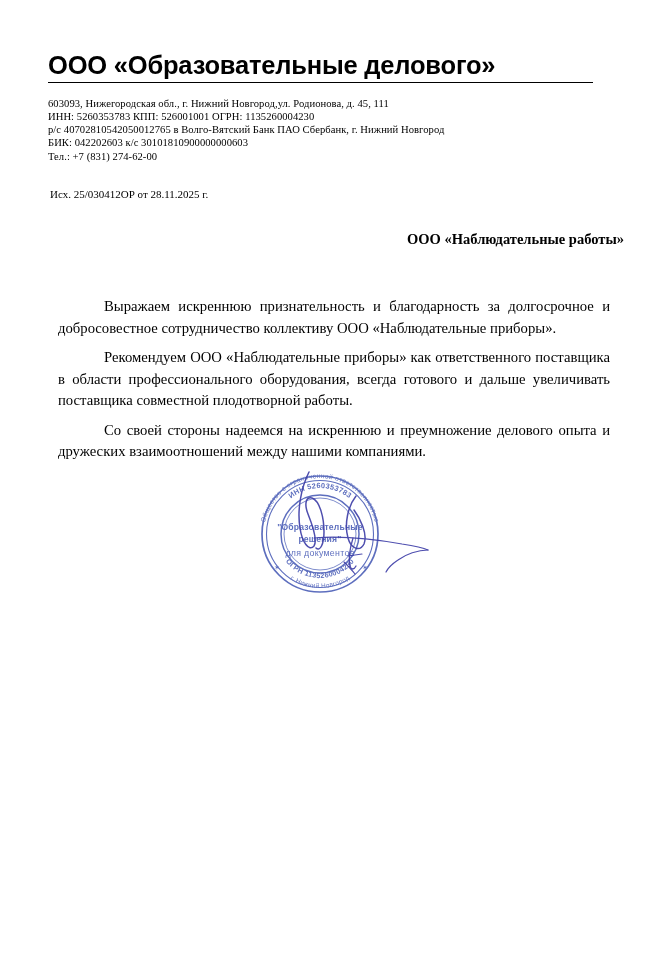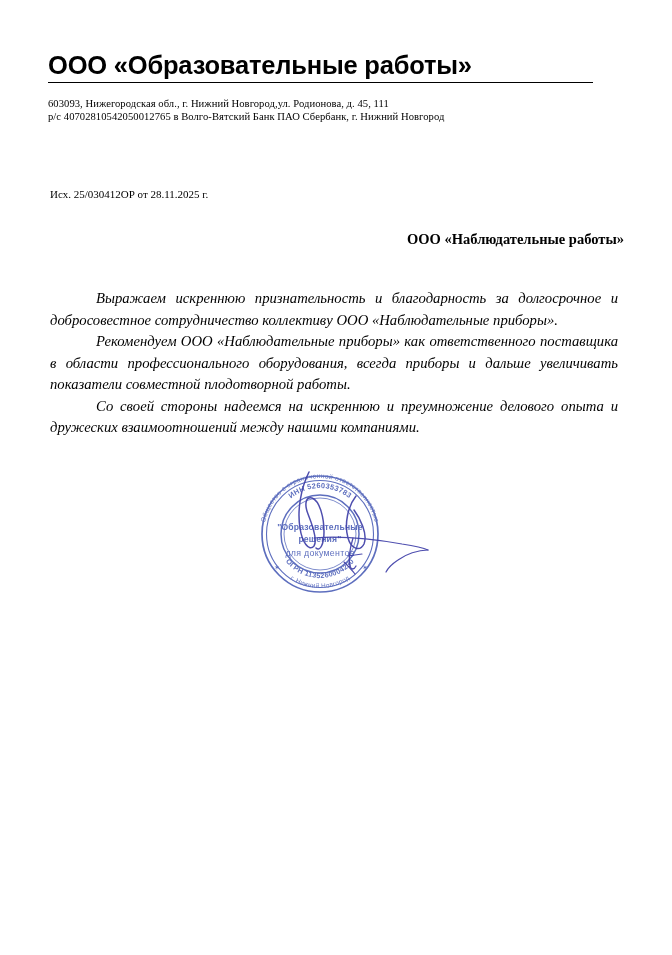--- a/index.html
+++ b/index.html
@@ -81,23 +81,22 @@
   .body-text {
     position: absolute;
     left: 50px;
     top: 288px;
     width: 568px;
     font-size: 14.7px;
     line-height: 21.5px;
     text-align: justify;
   }
   .body-text p {
-    margin: 0;
+    margin: 8px;
     text-indent: 46px;
-    font-style: italic;
   }
 
   
   .sign-row {
     position: absolute;
     left: 0;
     top: 544px;
     width: 672px;
     height: 22px;
   }
@@ -128,35 +127,38 @@
     pointer-events: none;
   }
   .stamp-wrap svg { display: block; }
 </style>
 </head>
 <body>
 
 <div class="page">
 
   <div class="letterhead">
-    <div class="company-title">ООО «Образовательные работы»</div>
+    <div class="company-title">ООО «Образовательные делового»</div>
     <div class="head-rule"></div>
     <div class="head-lines">
       <div>603093, Нижегородская обл., г. Нижний Новгород,ул. Родионова, д. 45, 111</div>
+      <div>ИНН: 5260353783 КПП: 526001001 ОГРН: 1135260004230</div>
       <div>р/с 40702810542050012765 в Волго-Вятский Банк ПАО Сбербанк, г. Нижний Новгород</div>
+      <div>БИК: 042202603 к/с 30101810900000000603</div>
+      <div>Тел.: +7 (831) 274-62-00</div>
     </div>
   </div>
 
   <div class="ref-line">Исх. 25/030412ОР от 28.11.2025 г.</div>
 
   <div class="addressee">ООО «Наблюдательные работы»</div>
 
   <div class="body-text">
     <p>Выражаем искреннюю признательность и благодарность за долгосрочное и добросовестное сотрудничество коллективу ООО «Наблюдательные приборы».</p>
-    <p>Рекомендуем ООО «Наблюдательные приборы» как ответственного поставщика в области профессионального оборудования, всегда приборы и дальше увеличивать показатели совместной плодотворной работы.</p>
+    <p>Рекомендуем ООО «Наблюдательные приборы» как ответственного поставщика в области профессионального оборудования, всегда готового и дальше увеличивать поставщика совместной плодотворной работы.</p>
     <p>Со своей стороны надеемся на искреннюю и преумножение делового опыта и дружеских взаимоотношений между нашими компаниями.</p>
   </div>
 
   <div class="stamp-wrap">
     <svg width="200" height="145" viewBox="0 0 200 145" xmlns="http://www.w3.org/2000/svg">
       <defs>
 
         <path id="arcOuterTop" d="M 12,68 A 56,56 0 0 1 124,68" fill="none"></path>
         <path id="arcInnerTop" d="M 22,68 A 46,46 0 0 1 114,68" fill="none"></path>
         <path id="arcOuterBot" d="M 14,68 A 54,54 0 0 0 122,68" fill="none"></path>

